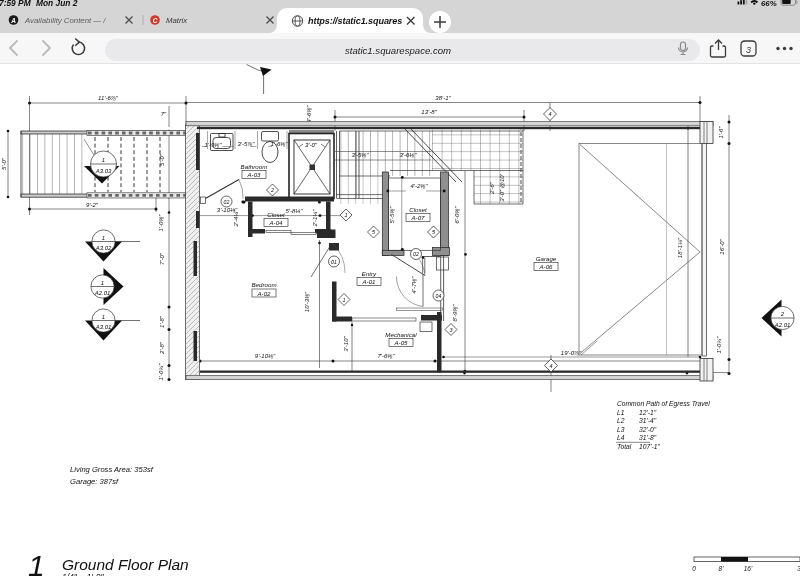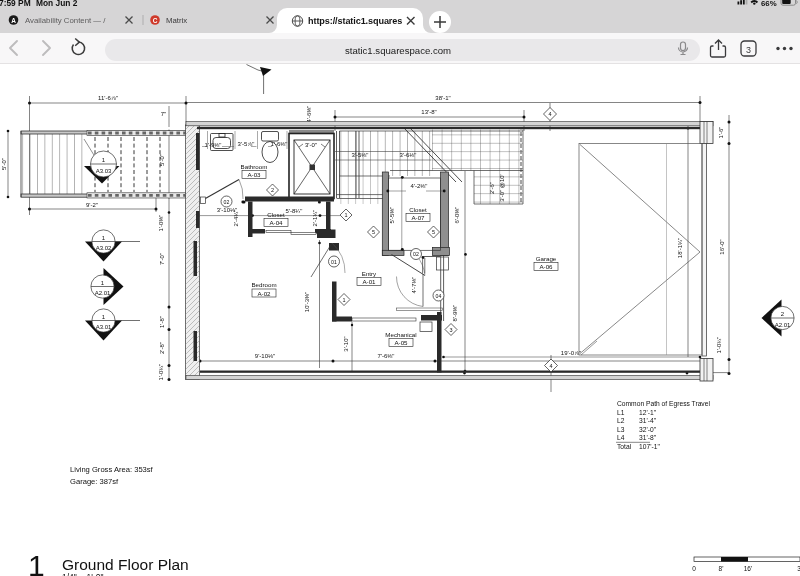--- a/index.html
+++ b/index.html
@@ -1,17 +1,17 @@
 <!DOCTYPE html>
 <html><head>
 <meta charset="utf-8">
 <style>
   html,body{margin:0;padding:0;width:800px;height:576px;overflow:hidden;background:#fff;
     font-family:"Liberation Sans",sans-serif;}
-  #page{position:relative;width:791px;height:576px;}
+  #page{position:relative;width:791px;height:576px;font-style:italic;}
 </style>
 </head>
 <body>
 <div id="page">
 <svg width="800" height="576" viewBox="0 0 800 576" style="position:absolute;left:0;top:0;">
 
   <rect x="0" y="0" width="800" height="33" fill="#d6d5d6"></rect>
   <rect x="0" y="33" width="800" height="30" fill="#f8f7f8"></rect>
   <rect x="0" y="63" width="800" height="1" fill="#e4e2e3"></rect>
   <rect x="0" y="64" width="800" height="512" fill="#ffffff"></rect>

